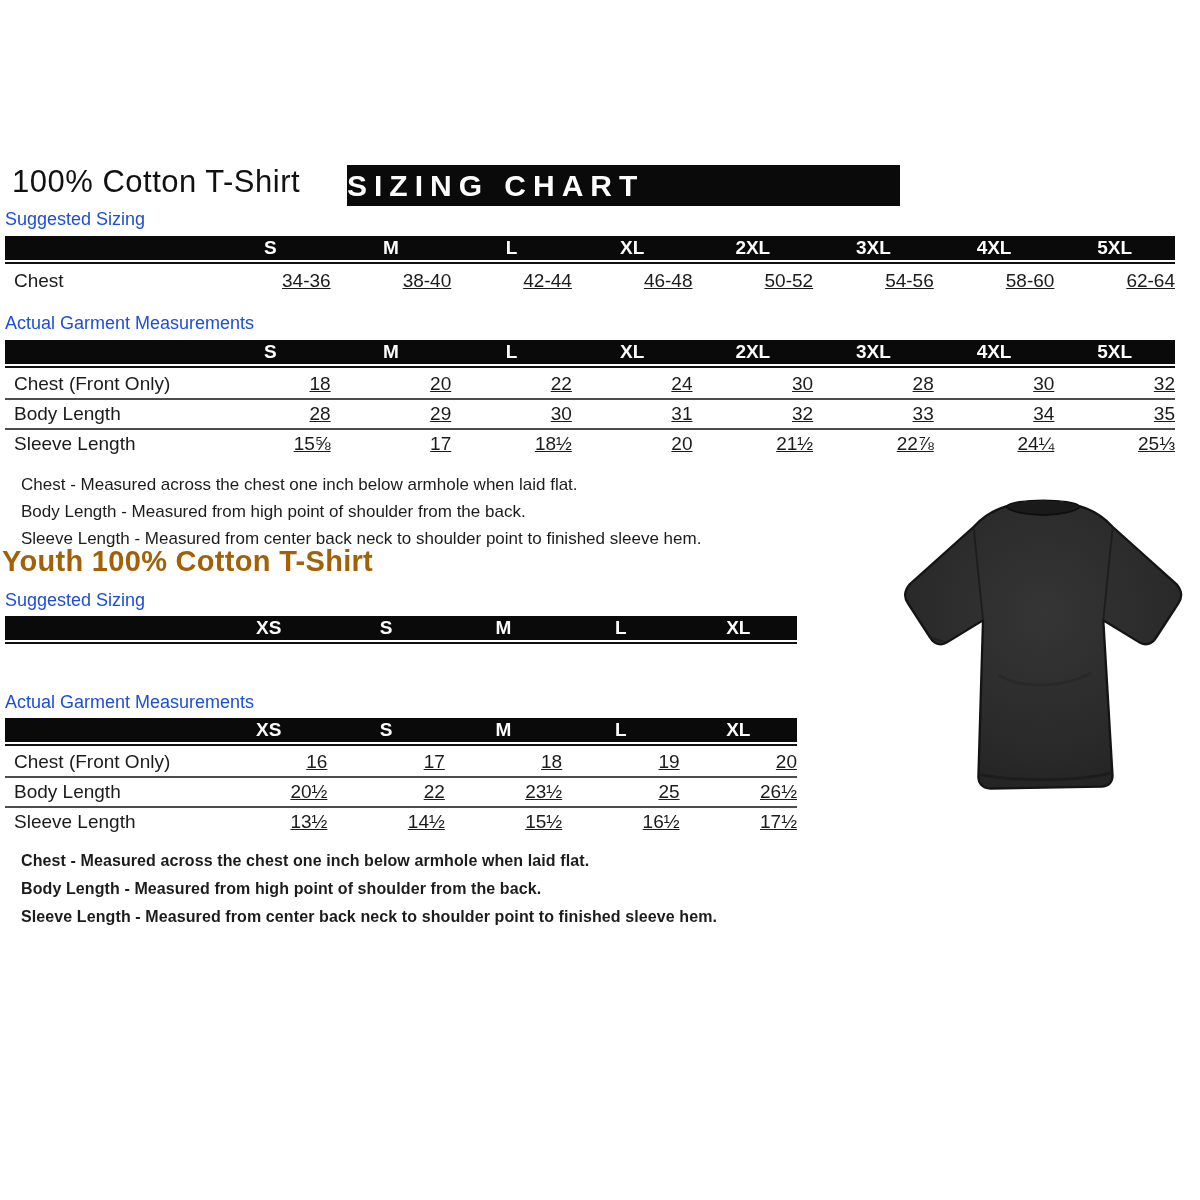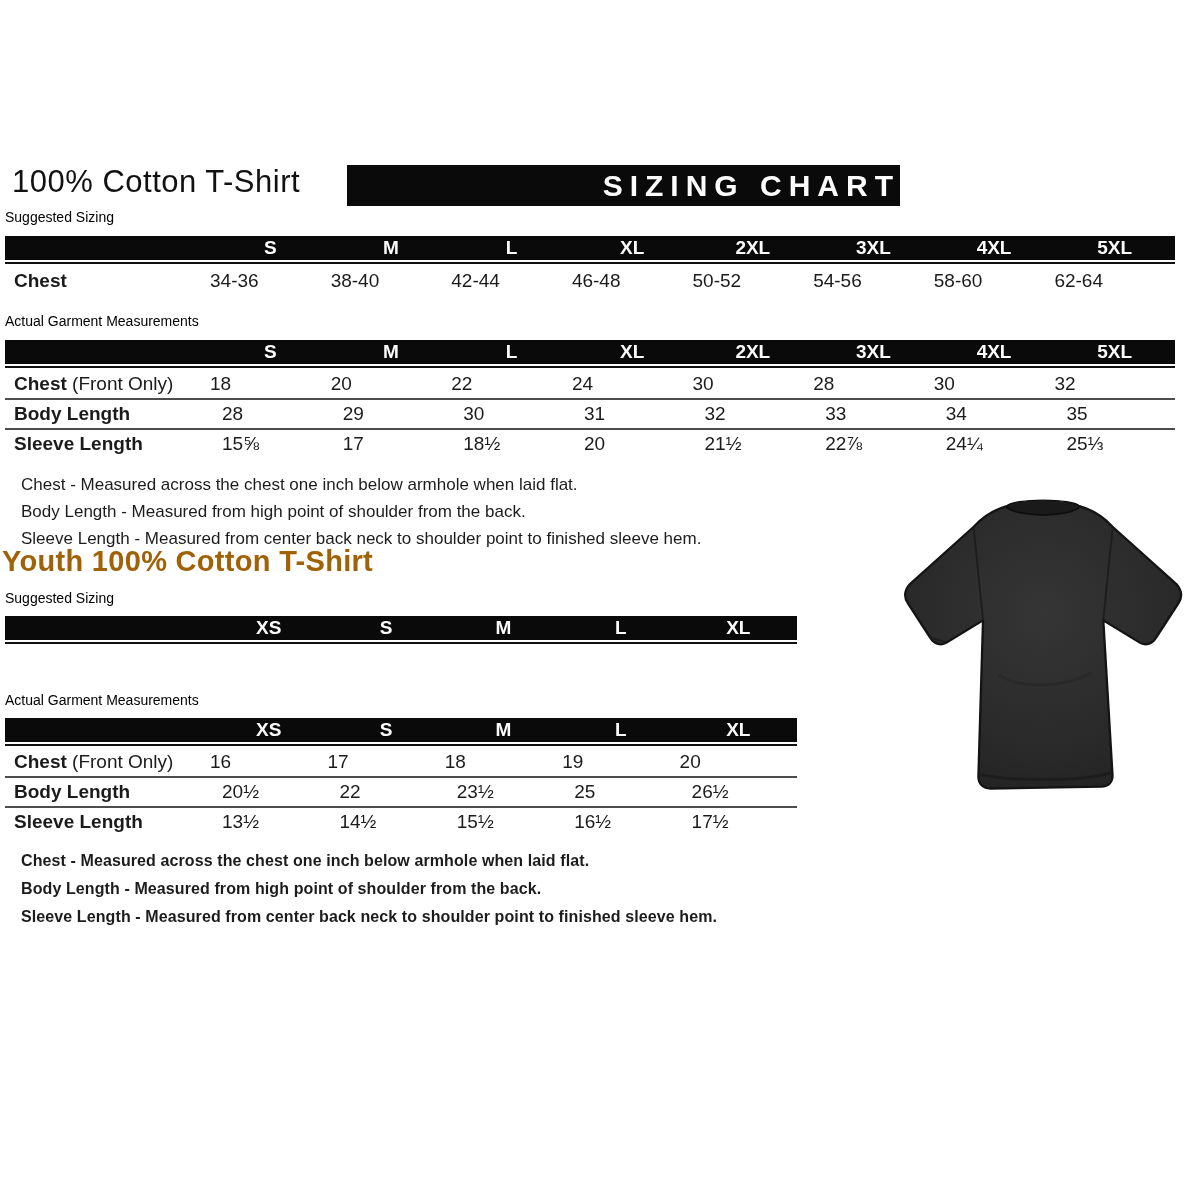--- a/index.html
+++ b/index.html
@@ -6,25 +6,25 @@
   .canvas{
     position:relative;width:1200px;height:1200px;background:#ffffff;overflow:hidden;
     font-family:"Liberation Sans", sans-serif;color:#1b1b1b;
   }
   .page-title{
     position:absolute;left:12px;top:164px;margin:0;
     font-size:31px;font-weight:400;color:#111;letter-spacing:0.5px;
   }
   .banner{
     position:absolute;left:347px;top:165px;width:553px;height:41px;
-    background:#0a0a0a;color:#fdfdfd;display:flex;align-items:center;justify-content:flex-end;
+    background:#0a0a0a;color:#fdfdfd;display:flex;align-items:center;justify-content:flex-start;
     font-size:30px;font-weight:700;letter-spacing:7px;
   }
   .sec-heading{
-    position:absolute;margin:0;font-size:14px;font-weight:400;color:#000000;
+    position:absolute;margin:0;font-size:18px;font-weight:400;color:#1d4ed8;
     border-bottom:2px solid #222;padding-bottom:14px;
   }
   .sec-heading.w-adult{left:5px;width:1170px;}
   .sec-heading.w-youth{left:5px;width:792px;}
   .h-adult-suggested{top:209px;}
   .h-adult-actual{top:313px;}
   .h-youth-suggested{top:590px;}
   .h-youth-actual{top:692px;}
 
   .table{position:absolute;left:5px;}
@@ -38,22 +38,22 @@
   .thead,.trow{display:grid;align-items:center;}
   .table.adult .thead,.table.adult .trow{grid-template-columns:205px repeat(8,1fr);}
   .table.youth .thead,.table.youth .trow{grid-template-columns:205px repeat(5,1fr);}
   .thead{background:#0a0a0a;height:24px;}
   .th{color:#fbfbfb;font-weight:700;font-size:19px;text-align:center;line-height:24px;}
   .thead-line{height:2px;background:#101010;margin-top:2px;margin-bottom:2px;}
   .trow{height:28px;font-size:19px;}
   .table.single .trow{height:30px;}
   .trow + .trow{border-top:2px solid #4c4c4c;gap:12px;}
   .tlabel{padding-left:9px;white-space:nowrap;}
-  .tlabel .b{font-weight:700;}
-  .td{text-align:left;}
+  .tlabel .b{font-weight:400;}
+  .td{text-align:right;text-decoration:underline;}
 
   .notes{position:absolute;left:13px;margin:8px;}
   .notes p{margin:0 0 6px 0;font-size:17px;line-height:21px;color:#1c1c1c;}
   .notes-adult{top:466px;}
   .notes-youth{top:843px;}
   .notes-youth p{font-weight:700;font-size:16px;line-height:20px;margin-bottom:8px;letter-spacing:0.1px;}
 
   .youth-title{
     position:absolute;left:2px;top:545px;margin:0;
     font-size:29px;font-weight:700;color:#a16207;letter-spacing:0.3px;

